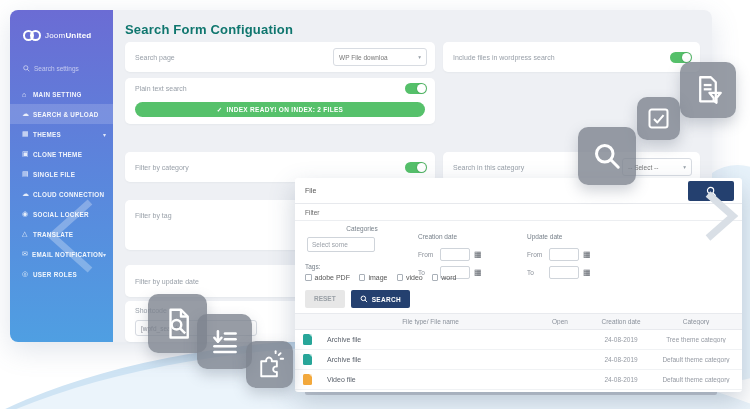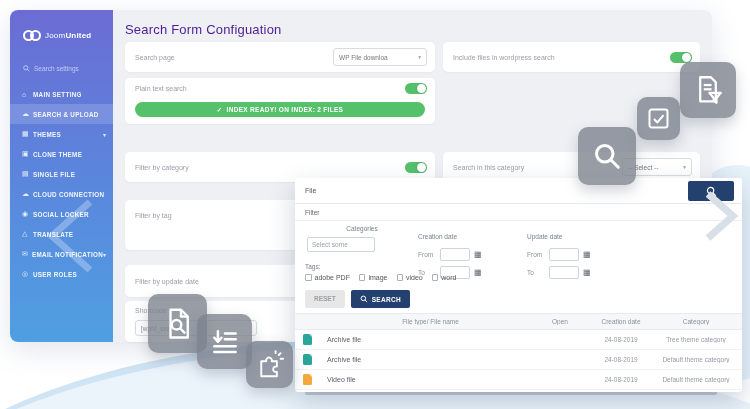--- a/index.html
+++ b/index.html
@@ -26,21 +26,21 @@
   .side-menu { position:absolute; left:0; top:74px; width:103px; }
   .side-item { display:flex; align-items:center; height:20px; padding-left:12px; cursor:pointer; }
   .side-item.active { background:rgba(255,255,255,.16); }
   .side-ico { width:11px; font-size:7px; color:rgba(255,255,255,.85); }
   .side-label { font-size:6.3px; font-weight:bold; color:rgba(255,255,255,.92); letter-spacing:.3px; white-space:nowrap; }
   .side-chev { margin-left:auto; margin-right:7px; font-size:6px; color:rgba(255,255,255,.8); }
   .chev-left { position:absolute; left:28px; top:186px; z-index:2; }
 
   
   .content { position:absolute; left:103px; top:0; width:599px; height:332px; background:#eef0f4; border-radius:0 8px 8px 0; }
-  .h1 { position:absolute; left:12px; top:12px; font-size:13px; font-weight:normal; color:#4c1d95; letter-spacing:.2px; }
+  .h1 { position:absolute; left:12px; top:12px; font-size:13px; font-weight:bold; color:#0f766e; letter-spacing:.2px; }
   .h2 { position:absolute; left:12px; top:124px; font-size:12px; font-weight:bold; color:#3f4856; letter-spacing:.2px; }
   .card { position:absolute; background:#fff; border-radius:5px; box-shadow:0 1px 2px rgba(30,40,60,.04); }
   .card .lbl { position:absolute; left:10px; font-size:7px; color:#99a0a9; }
   .vmid { top:50%; transform:translateY(-50%); }
   .dropdown { position:absolute; display:flex; align-items:center; justify-content:space-between; border:1px solid #d8dce2; border-radius:3px; background:#fff; font-size:6.5px; color:#777; padding:0 5px; cursor:pointer; }
   .caret { font-size:5.5px; color:#98a0a8; margin-left:4px; }
   .toggle { position:absolute; width:22px; height:11px; border-radius:6px; background:#55c06a; cursor:pointer; }
   .toggle::after { content:''; position:absolute; right:1px; top:1px; width:9px; height:9px; border-radius:50%; background:#fff; box-shadow:0 0 2px rgba(0,0,0,.25); }
   .index-btn { position:absolute; left:10px; right:10px; top:24px; height:15px; border-radius:8px; background:#56c16b; color:#fff; font-size:6.5px; font-weight:bold; display:flex; align-items:center; justify-content:center; gap:4px; letter-spacing:.3px; cursor:pointer; }
   .shortcode-input { position:absolute; left:10px; top:19px; width:122px; height:16px; border:1px solid #d8dce2; border-radius:3px; background:#fff; font-size:6.5px; color:#8a8f98; line-height:15px; padding-left:5px; }

